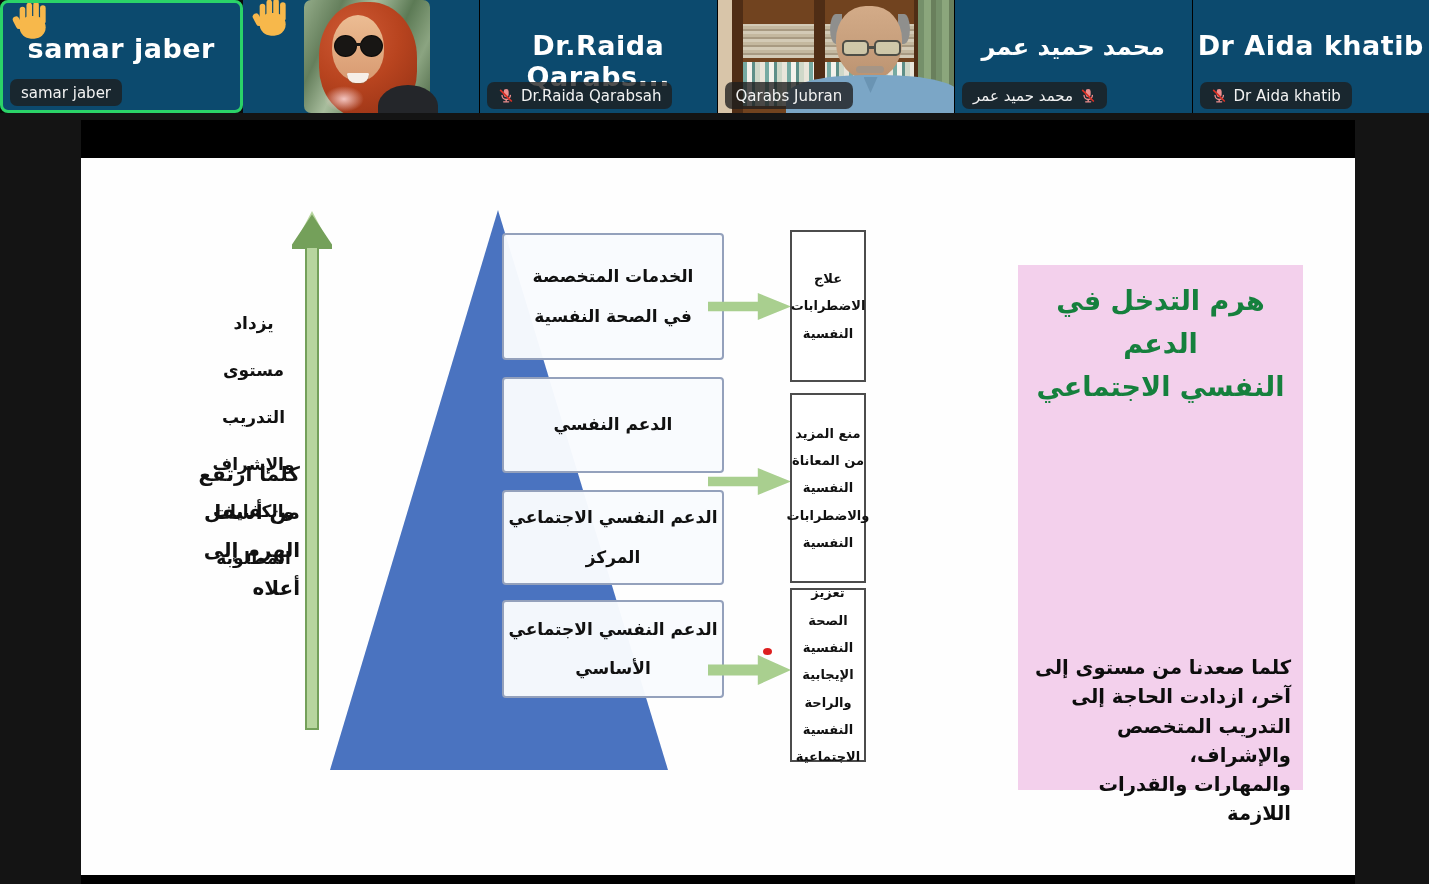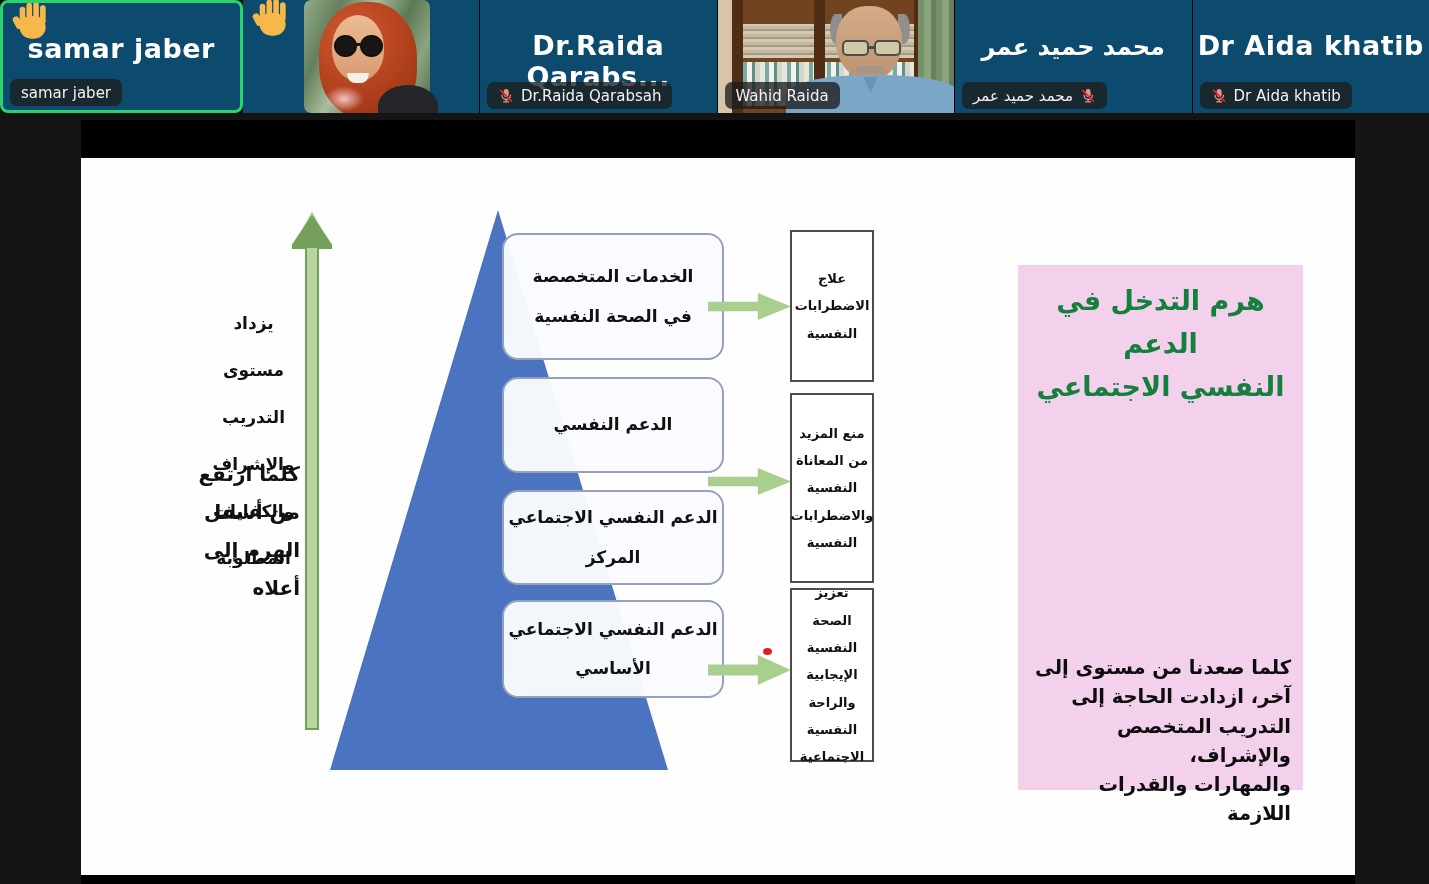--- a/index.html
+++ b/index.html
@@ -87,33 +87,33 @@
     font-weight:bold; font-size:17px; line-height:47px; direction:rtl; }
   .axis-lower { position:absolute; left:114px; top:297px; width:105px; text-align:right;
     font-weight:bold; font-size:20px; line-height:38px; direction:rtl; }
 
   
   .pyramid { position:absolute; left:249px; top:52px; width:338px; height:560px;
     background:#4a73c0; clip-path:polygon(49.7% 0,0 100%,100% 100%); }
 
   
   .lvl { position:absolute; left:421px; width:222px; background:rgba(249,251,254,.97);
-    border:2px solid #94a1bc; border-radius:16px; display:flex; align-items:center; justify-content:center;
+    border:2px solid #94a1bc; border-radius:4px; display:flex; align-items:center; justify-content:center;
     text-align:center; font-weight:bold; font-size:17px; line-height:2.3; direction:rtl; }
   .lvl1 { top:75px; height:127px; } .lvl2 { top:219px; height:96px; }
   .lvl3 { top:332px; height:95px; } .lvl4 { top:442px; height:98px; }
 
   
   .harrow { position:absolute; left:627px; width:83px; height:27px; background:#a9cf8f;
     clip-path:polygon(0 32%,60% 32%,60% 0,100% 50%,60% 100%,60% 68%,0 68%);
     filter:drop-shadow(0 0 1px #6f9e55); }
   .ha1 { top:135px; } .ha2 { top:310px; } .ha3 { top:497px; height:30px; }
 
   
-  .oc { position:absolute; left:709px; width:84px; background:#fff; border:2px solid #4c4c4c;
+  .oc { position:absolute; left:709px; width:76px; background:#fff; border:2px solid #4c4c4c;
     display:flex; align-items:center; justify-content:center; text-align:center;
     font-weight:bold; font-size:13px; line-height:2.1; direction:rtl; padding:4px; }
   .oc1 { top:72px; height:152px; } .oc2 { top:235px; height:190px; } .oc3 { top:430px; height:174px; }
 
   .reddot { position:absolute; left:682px; top:490px; width:9px; height:7px;
     background:#dd1f1f; border-radius:50%; }
 
   
   .panel { position:absolute; left:937px; top:107px; width:285px; height:525px; background:#f3d0ec; }
   .panel-title { position:absolute; top:14px; left:0; right:0; text-align:center; direction:rtl;
@@ -202,21 +202,21 @@
         <div class="hair4 r"></div>
         <div class="face4"></div>
         <div class="spec l"></div>
         <div class="spec r"></div>
         <div class="bridge4"></div>
         <div class="mst4"></div>
         <div class="shirt4"></div>
         <div class="collar4"></div>
       </div>
       <div class="nametag">
-        <span>Wahid Raida</span>
+        <span>Qarabs Jubran</span>
       </div>
     </div>
 
     <div class="tile">
       <div class="bigname ar" dir="rtl">محمد حميد عمر</div>
       <div class="nametag rtl">
         <svg class="mic" viewBox="0 0 24 24">
             <use href="#mic-muted"></use>
           </svg>
         <span>محمد حميد عمر</span>

